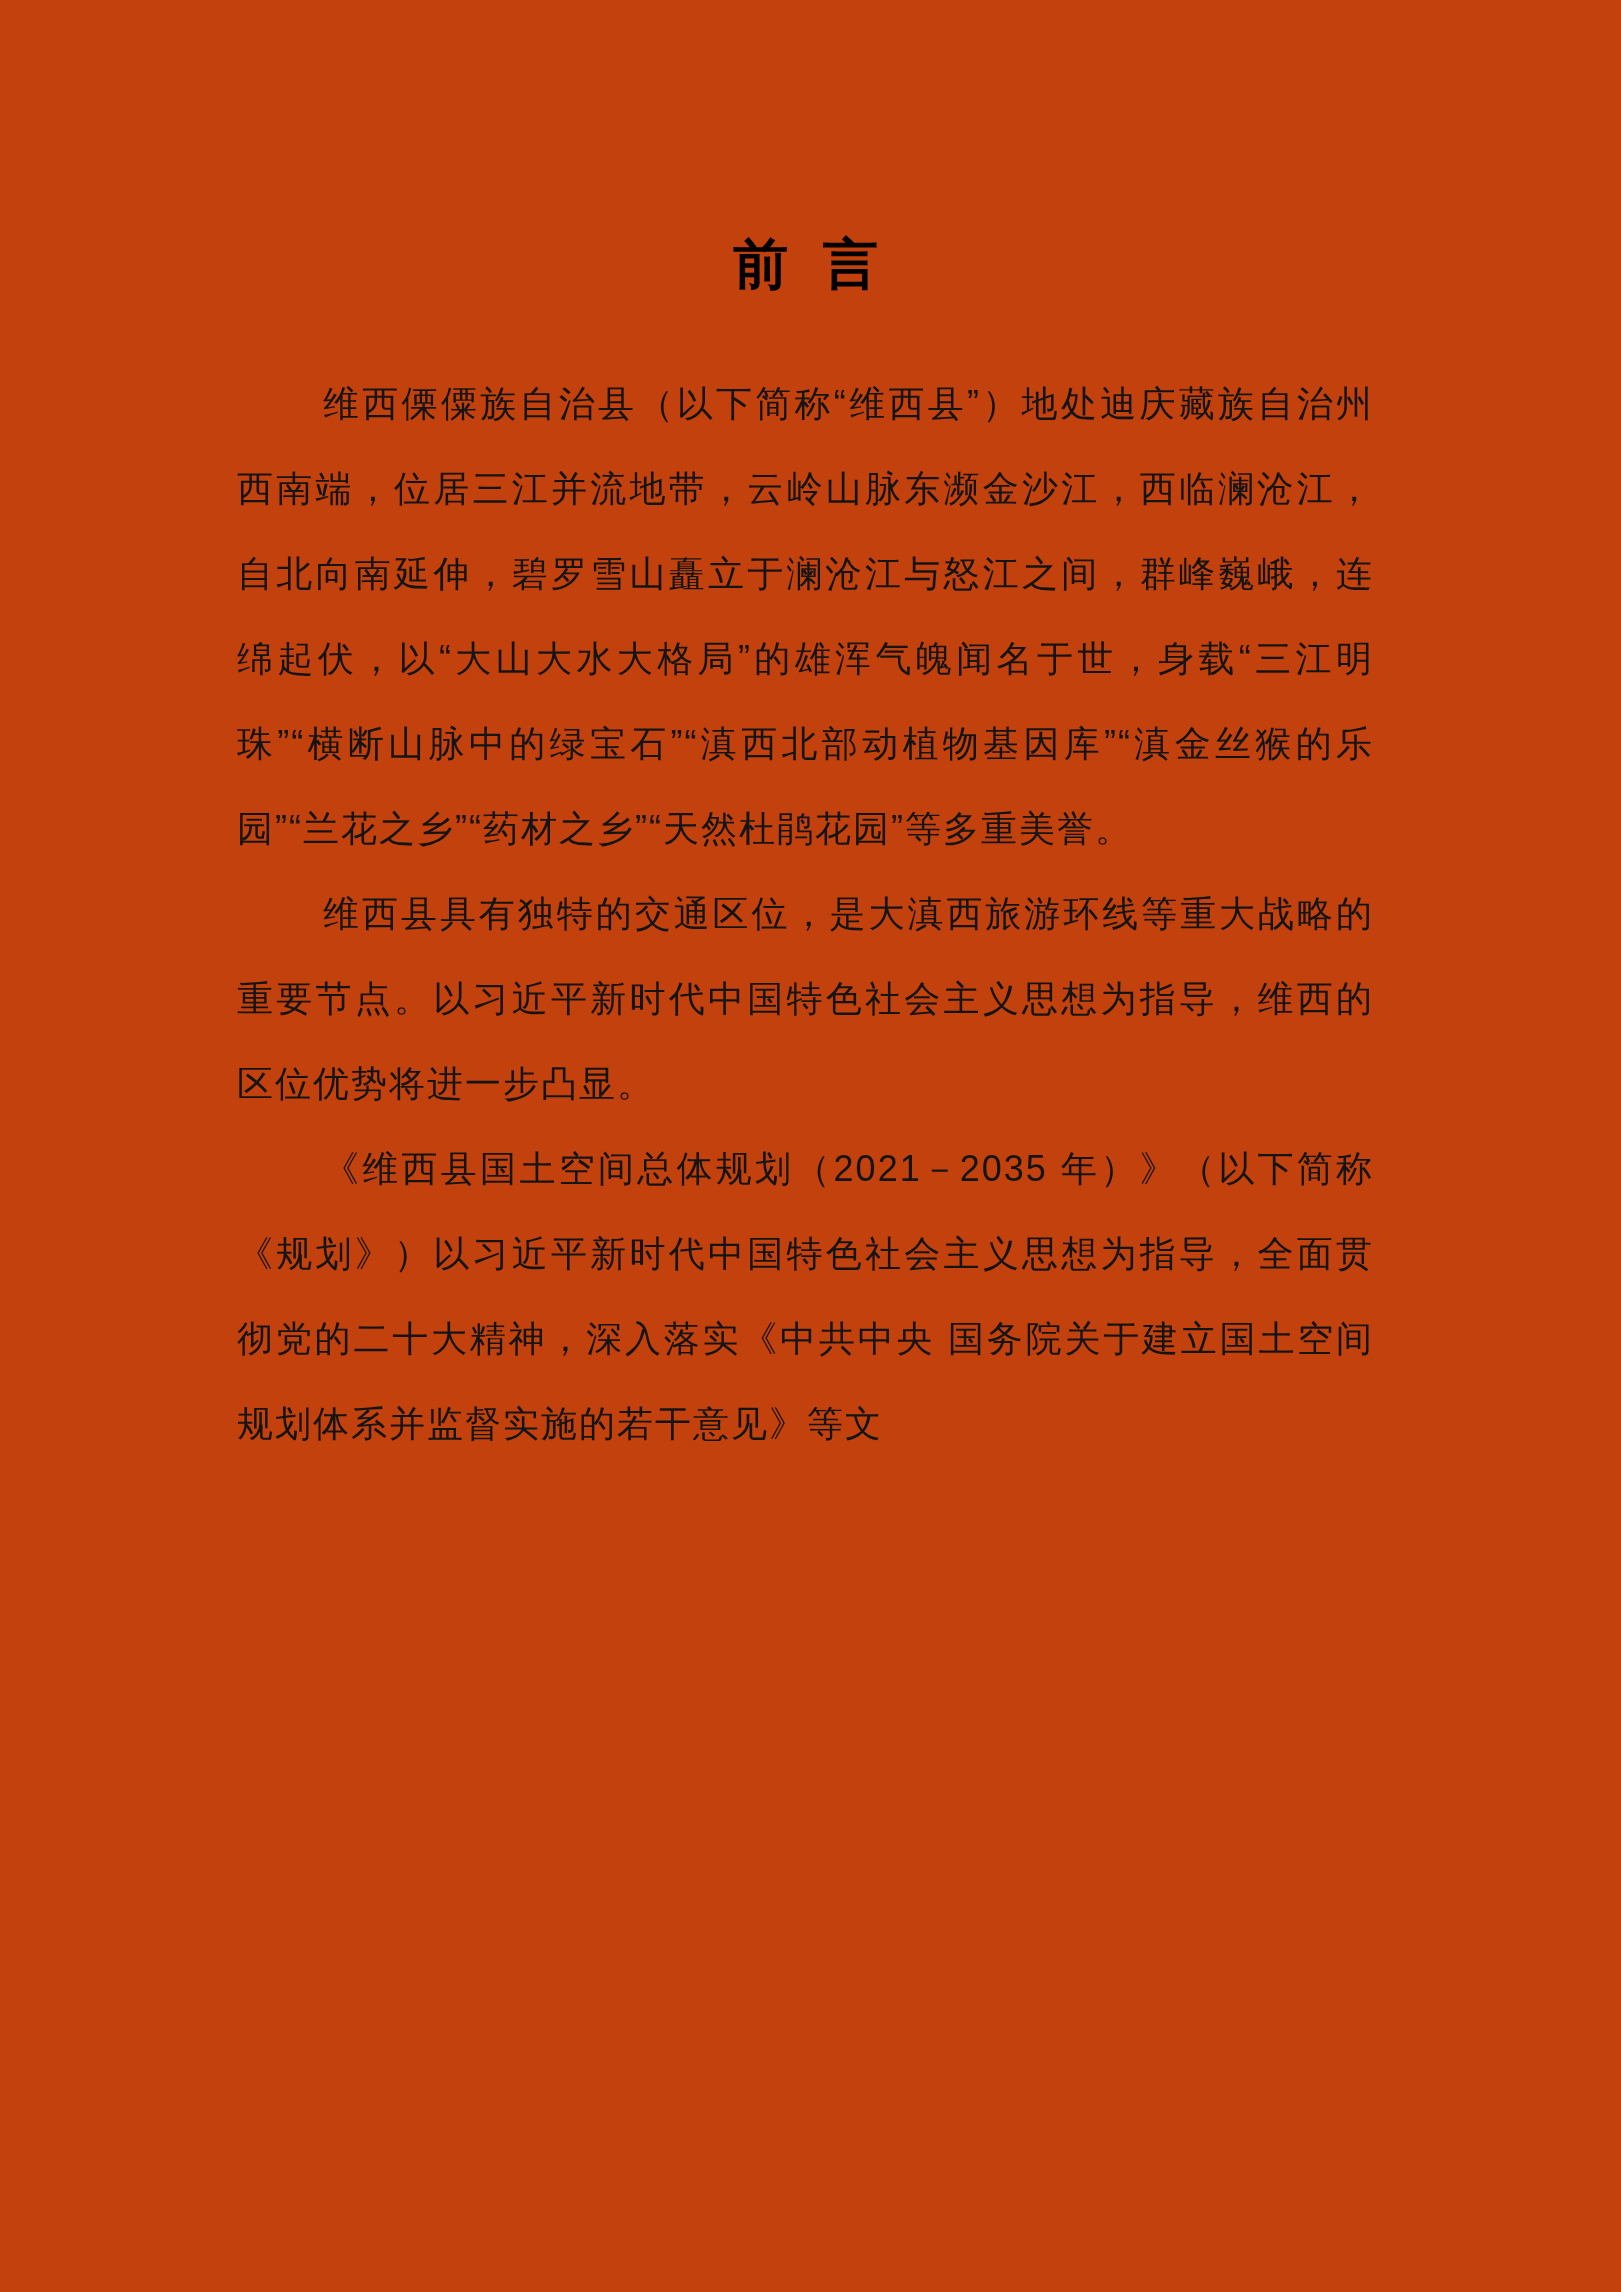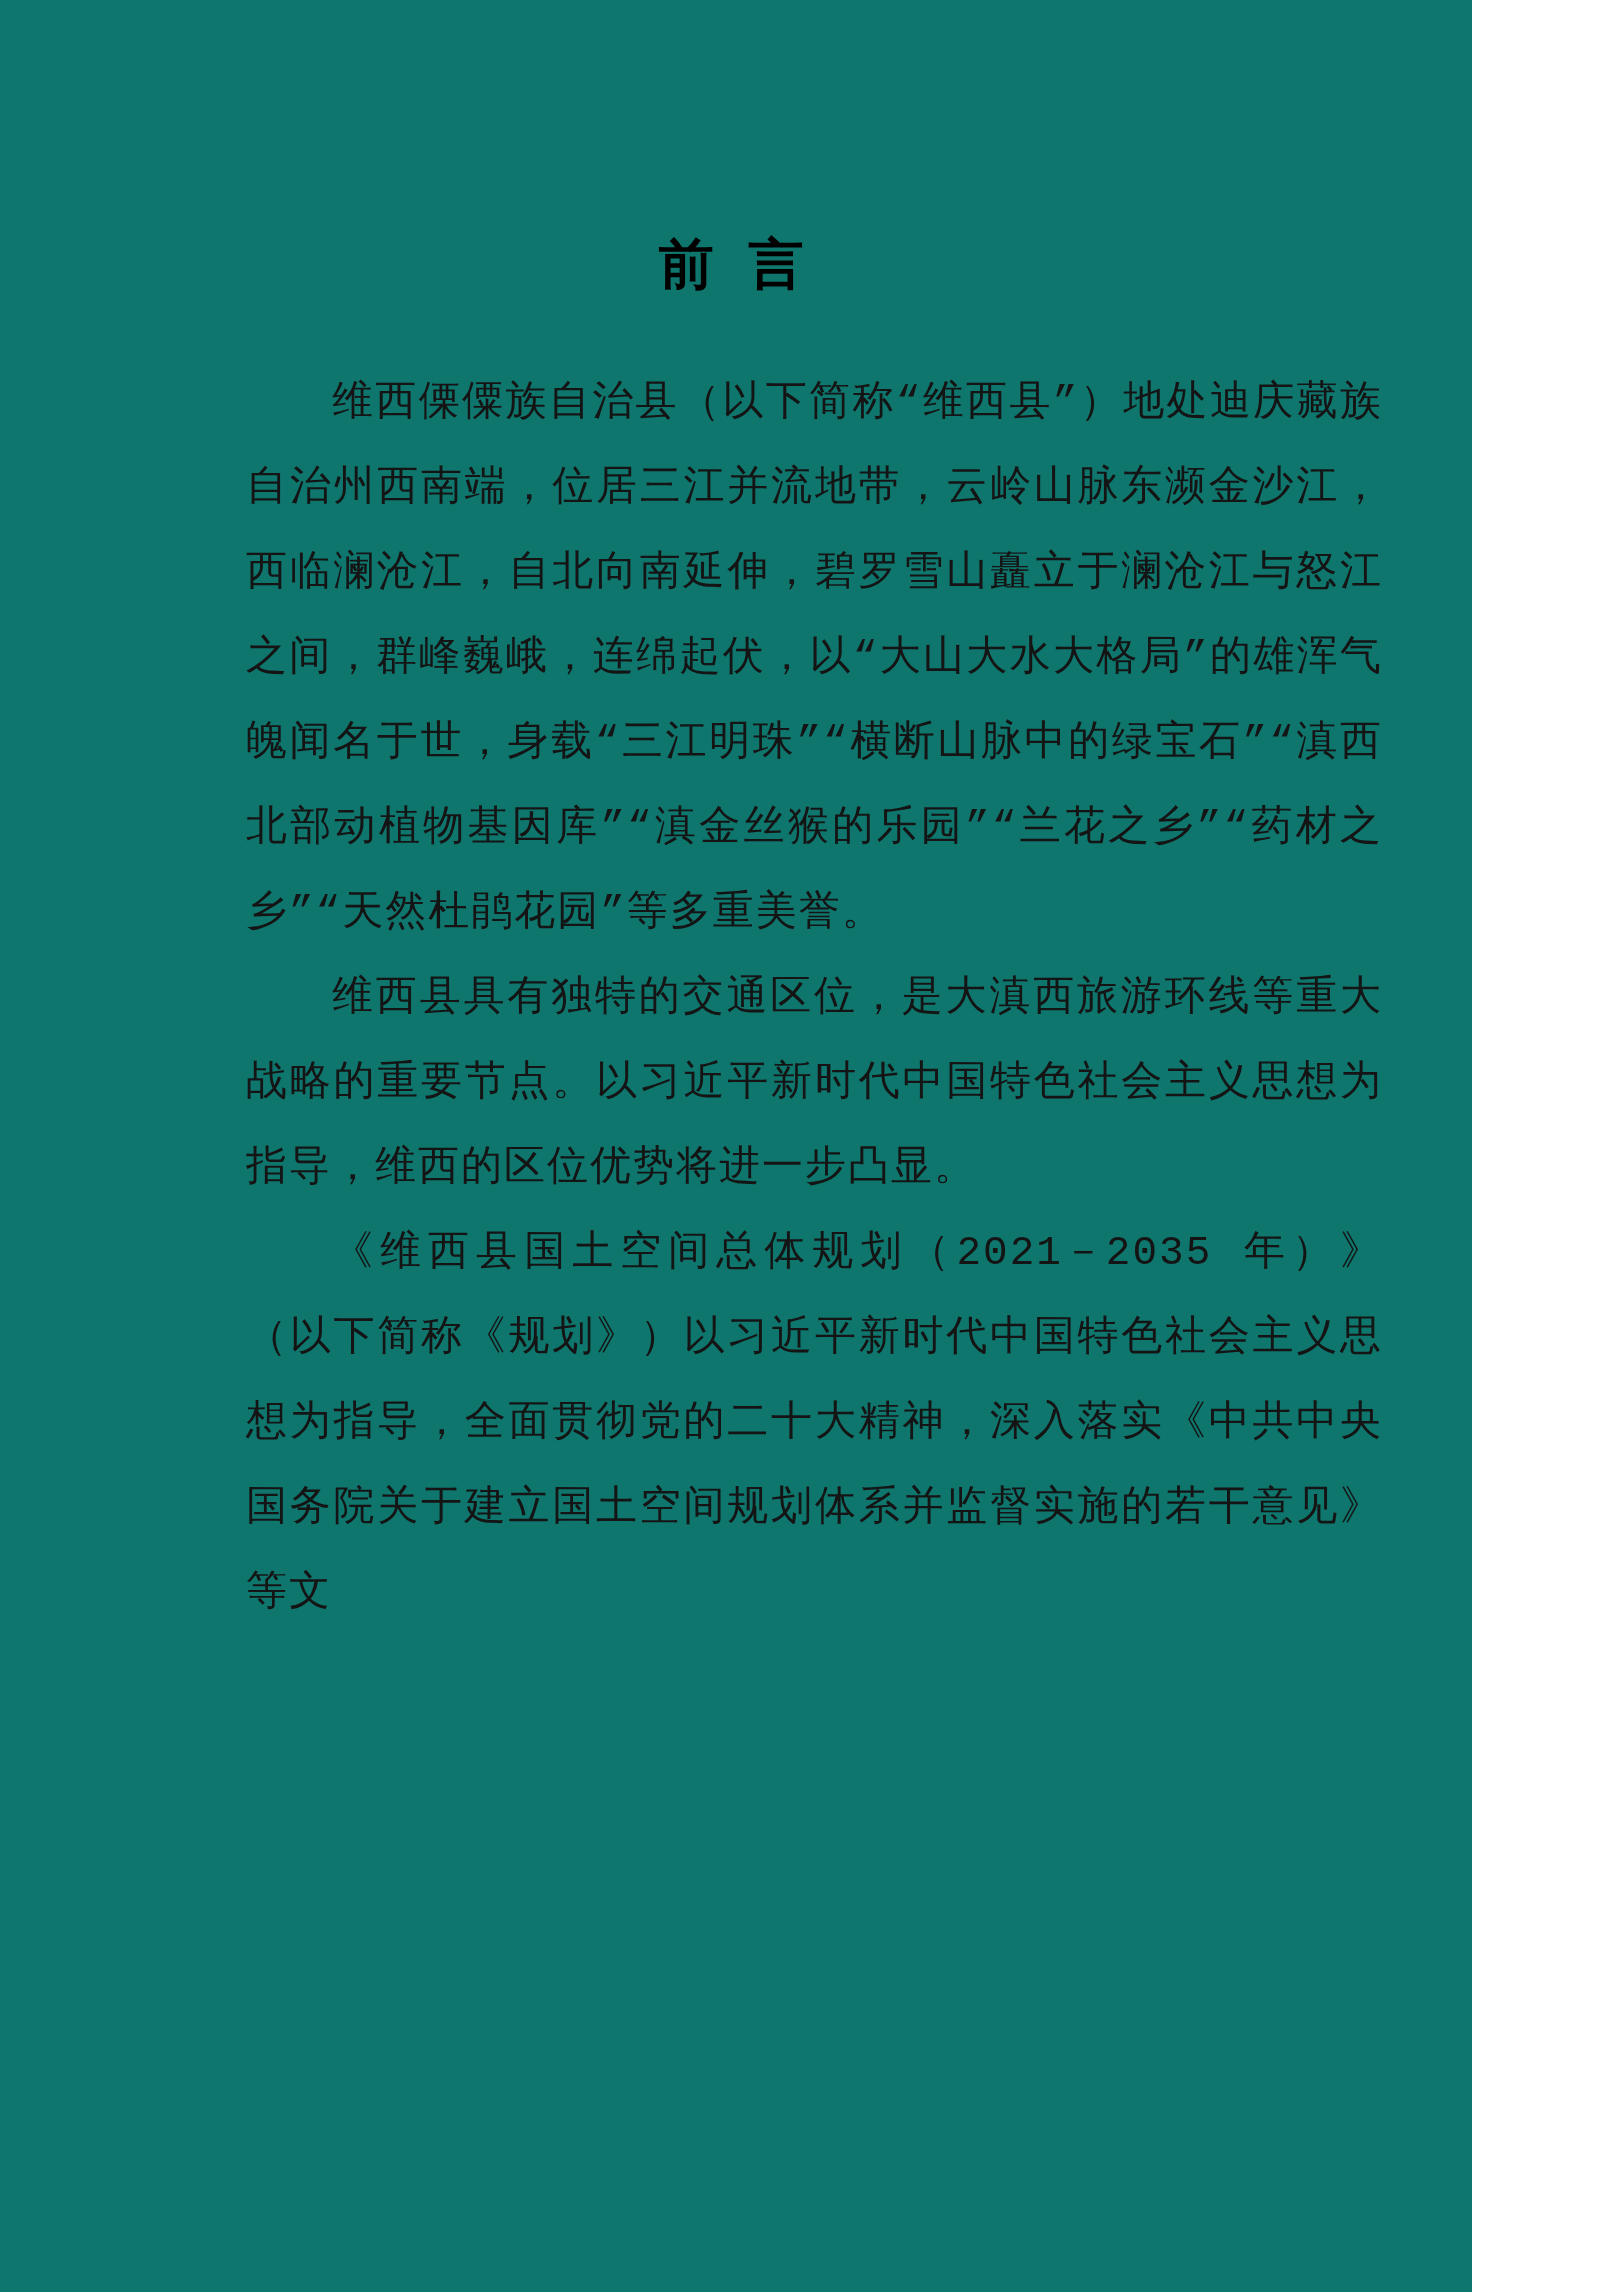--- a/index.html
+++ b/index.html
@@ -2,47 +2,47 @@
 <html><head>
 <meta charset="utf-8">
 <style>
   html, body {
     margin: 0;
     padding: 0;
     background: #ffffff;
   }
   .page {
     position: relative;
-    width: 1472px;
+    width: 1621px;
     height: 2293px;
-    background: #0f766e;
+    background: #c2410c;
     overflow: hidden;
     box-sizing: border-box;
   }
   .doc-title {
     position: absolute;
     top: 233px;
     left: 0;
     width: 100%;
     margin: 0;
     text-align: center;
     font-family: "Liberation Sans", "DejaVu Sans", sans-serif;
     font-weight: 700;
     font-size: 55px;
     line-height: 63px;
     letter-spacing: 9.8px;
     color: #000000;
   }
   .doc-body {
     position: absolute;
     top: 361px;
-    left: 246px;
+    left: 237px;
     width: 1137px;
-    font-family: Liberation Mono, monospace;
-    font-size: 41px;
+    font-family: Liberation Sans, sans-serif;
+    font-size: 36px;
     line-height: 85px;
     color: #141414;
   }
   .para {
     margin: 0;
     padding: 0;
     text-indent: 86px;
     text-align: justify;
     text-align-last: left;
     letter-spacing: 2px;

